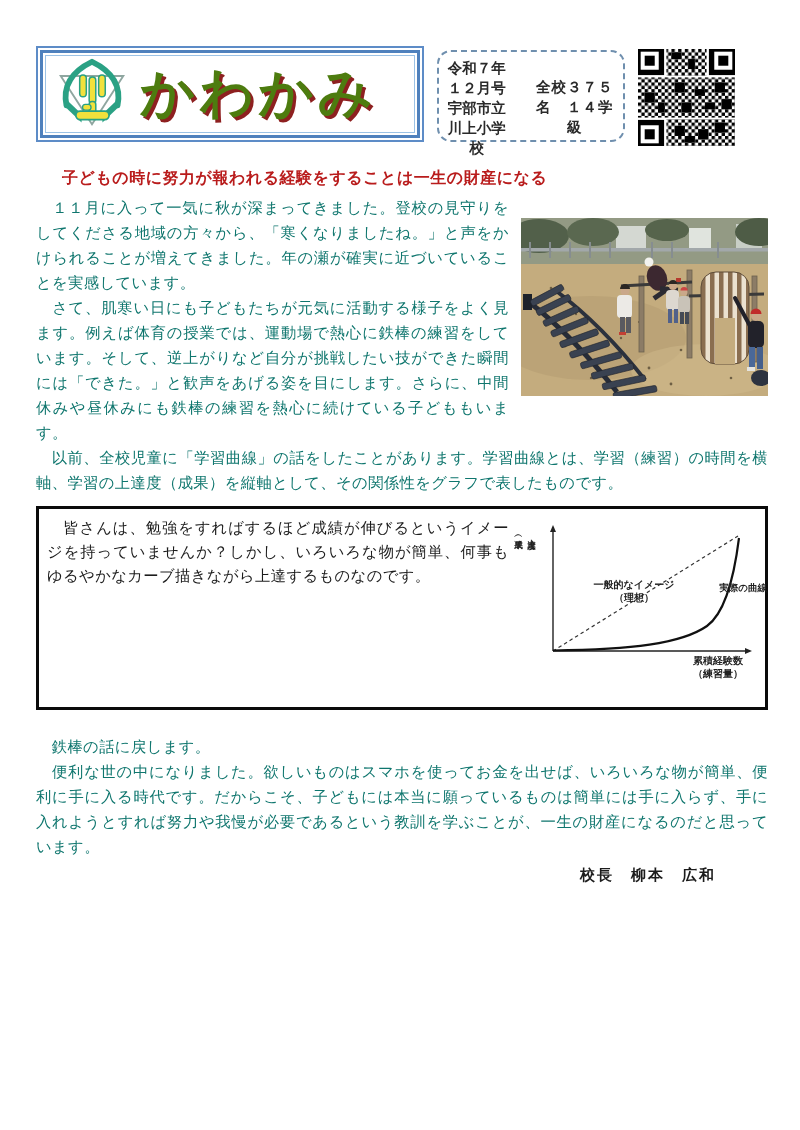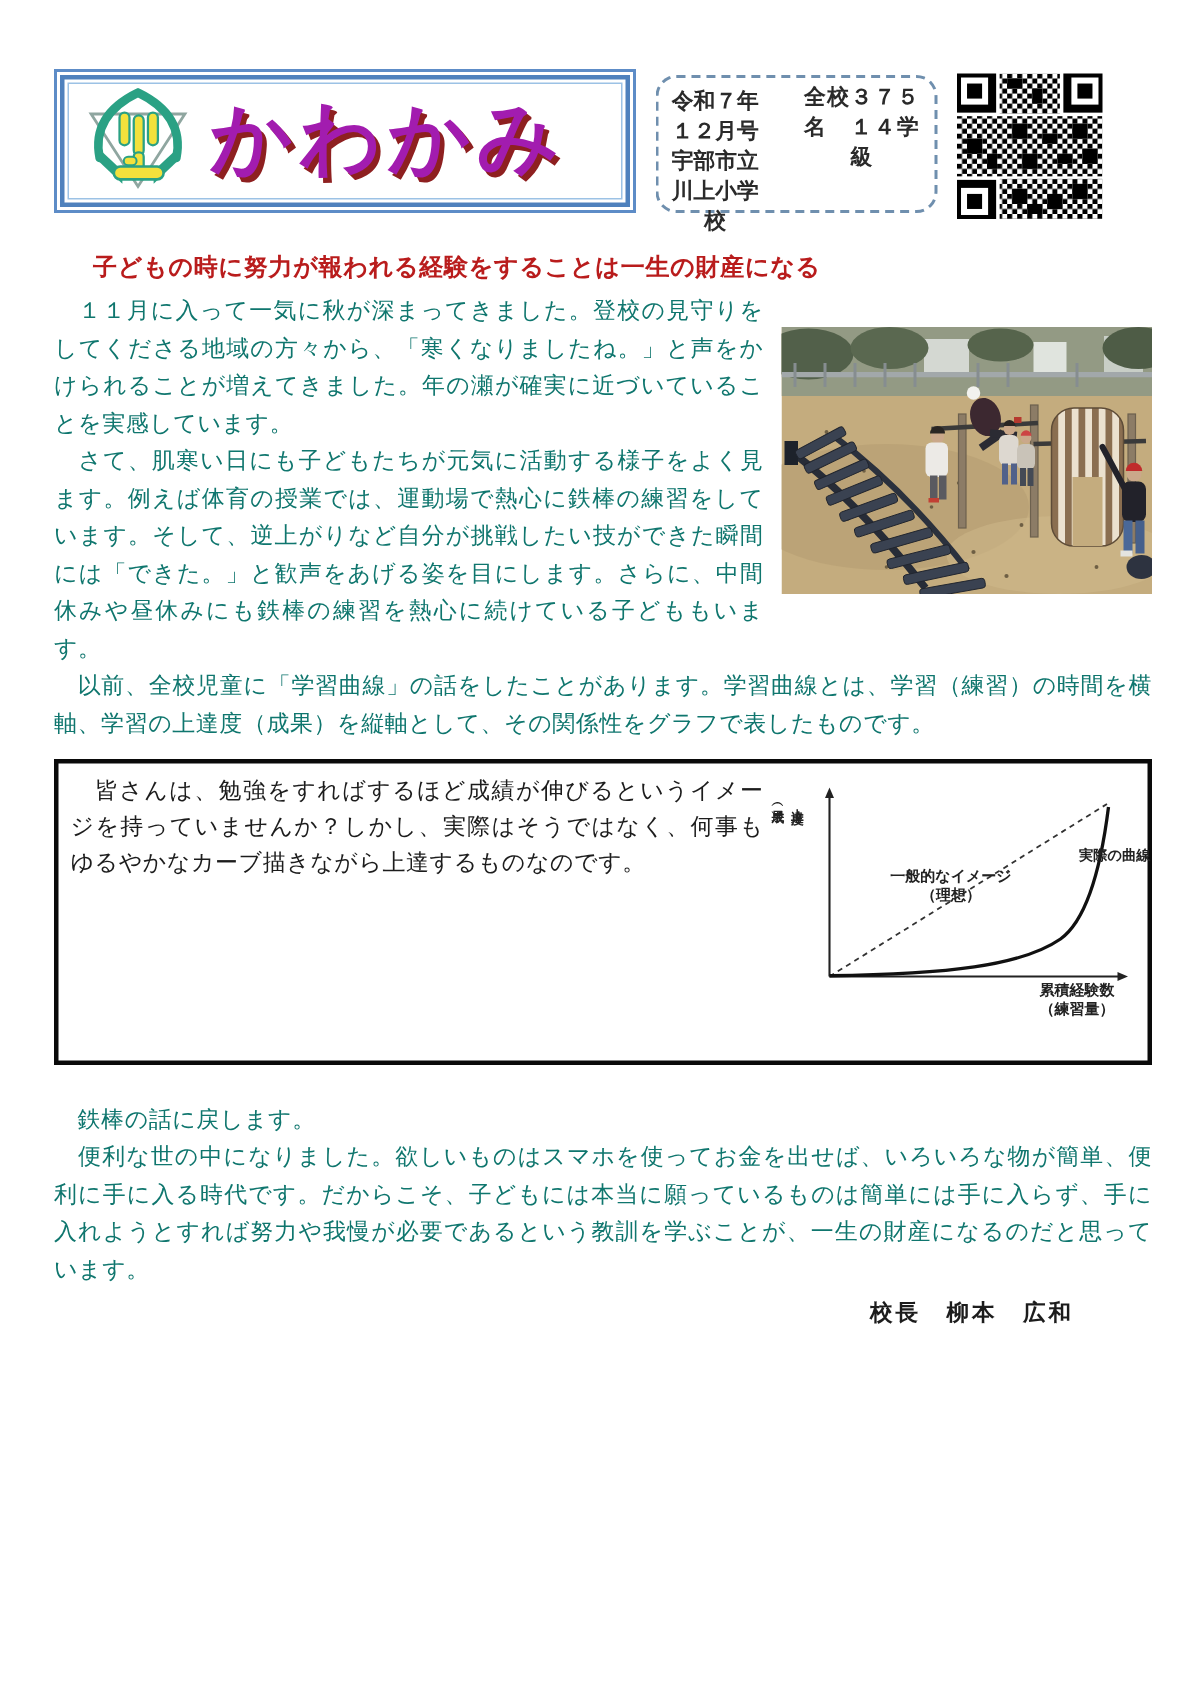--- a/index.html
+++ b/index.html
@@ -5,47 +5,47 @@
   * { margin:0; padding:0; box-sizing:border-box; }
   body { background:#ffffff; font-family:"Liberation Sans","DejaVu Sans",sans-serif; color:#1c1c1c; }
   .page { width:800px; min-height:1130px; margin:0 auto; background:#fff; padding:46px 32px 30px 36px; position:relative; }
 
   
   .masthead { display:flex; align-items:flex-start; gap:13px; }
   .banner { width:388px; height:96px; border:2px solid #5d8cc7; padding:2px; background:#fff; flex:none; }
   .banner-mid { width:100%; height:100%; border:3px solid #4f81bd; padding:2px; }
   .banner-inner { width:100%; height:100%; border:1px solid #9cc2e5; display:flex; align-items:center; gap:10px; padding:4px 8px; }
   .emblem { width:76px; height:72px; flex:none; }
-  .banner-title { font-size:54px; font-weight:bold; color:#a21caf; letter-spacing:4px; line-height:1;
+  .banner-title { font-size:54px; font-weight:bold; color:#4d7c0f; letter-spacing:4px; line-height:1;
                   text-shadow:3px 3px 0 #8e2020; transform:translateY(-2px); white-space:nowrap; }
   .issue-box { width:188px; height:92px; margin-top:4px; border:2px dashed #6f8fae; border-radius:14px; flex:none;
                display:flex; flex-direction:row; justify-content:center; font-size:14.5px; font-weight:bold; color:#2a2a2a; }
   .issue-top { text-align:center; line-height:20px; padding:6px 4px 4px; }
   .issue-divider { border-top:2px dashed #8aa3bd; margin:1px 6px 2px; }
-  .issue-bottom { text-align:center; line-height:20px; padding:3px 4px 6px; letter-spacing:1px; }
+  .issue-bottom { text-align:center; line-height:20px; padding:3px 4px 6px; letter-spacing:1px;margin-top:22px; }
   .qr { width:97px; height:97px; flex:none; margin-top:3px; }
 
   
   .headline { font-size:16px; font-weight:bold; color:#b91c1c; padding-left:26px; margin-top:22px; margin-bottom:6px; letter-spacing:0.5px; }
   p.body-p { font-size:15.3px; line-height:25px; letter-spacing:0.4px; text-align:justify; color:#0f766e; }
   .article-lead::after { content:""; display:block; clear:both; }
   .photo { float:right; width:247px; height:178px; margin:23px 0 8px 12px; display:block; }
   .full-p { clear:both; }
 
   
   .highlight-box { border:3px solid #0a0a0a; margin-top:11px; padding:7px 8px 9px 8px; display:flex; gap:4px; }
   .box-text { width:462px; flex:none; }
   .box-text p { font-size:15.3px; line-height:24.2px; letter-spacing:0.4px; text-align:justify; }
   .chart { position:relative; width:252px; height:178px; flex:none; margin-top:4px; }
   .chart svg.axes { position:absolute; inset:0; }
   .chart-label { position:absolute; color:#222; font-weight:bold; }
   .ylab { left:0; top:12px; display:flex; gap:1px; font-size:8.5px; }
   .ylab span { writing-mode:vertical-rl; text-orientation:upright; letter-spacing:1px; }
   .ideal-lab { left:62px; top:58px; width:118px; text-align:center; font-size:10px; line-height:13px; }
-  .actual-lab { right:-2px; top:44px; font-size:9.5px; }
+  .actual-lab { right:-2px; top:62px; font-size:9.5px; }
   .xlab { right:4px; top:135px; width:86px; text-align:center; font-size:10px; line-height:12.5px; }
 
   .closing { margin-top:24px; }
   .signature { font-size:15px; font-weight:bold; text-align:right; padding-right:52px; margin-top:7px; letter-spacing:2px; }
 </style>
 </head>
 <body>
 
 <div class="page">
 
@@ -232,21 +232,21 @@
     </svg>
 
     <p class="body-p">　１１月に入って一気に秋が深まってきました。登校の見守りをしてくださる地域の方々から、「寒くなりましたね。」と声をかけられることが増えてきました。年の瀬が確実に近づいていることを実感しています。</p>
     <p class="body-p">　さて、肌寒い日にも子どもたちが元気に活動する様子をよく見ます。例えば体育の授業では、運動場で熱心に鉄棒の練習をしています。そして、逆上がりなど自分が挑戦したい技ができた瞬間には「できた。」と歓声をあげる姿を目にします。さらに、中間休みや昼休みにも鉄棒の練習を熱心に続けている子どももいます。</p>
   </div>
 
   <p class="body-p full-p">　以前、全校児童に「学習曲線」の話をしたことがあります。学習曲線とは、学習（練習）の時間を横軸、学習の上達度（成果）を縦軸として、その関係性をグラフで表したものです。</p>
 
   <div class="highlight-box">
     <div class="box-text">
-      <p>　皆さんは、勉強をすればするほど成績が伸びるというイメージを持っていませんか？しかし、実際はそうではなく、何事もゆるやかなカーブ描きながら上達するものなのです。</p>
+      <p>　皆さんは、勉強をすればするほど成績が伸びるというイメージを持っていませんか？しかし、いろいろな物が簡単、何事もゆるやかなカーブ描きながら上達するものなのです。</p>
     </div>
 
     <div class="chart">
       <svg class="axes" viewBox="0 0 252 178" aria-hidden="true">
 
         <line x1="40" y1="10" x2="40" y2="131" stroke="#222" stroke-width="1.4"></line>
         <polygon points="40,5 37,12 43,12" fill="#222"></polygon>
 
         <line x1="40" y1="131" x2="234" y2="131" stroke="#222" stroke-width="1.4"></line>
         <polygon points="239,131 232,128 232,134" fill="#222"></polygon>

